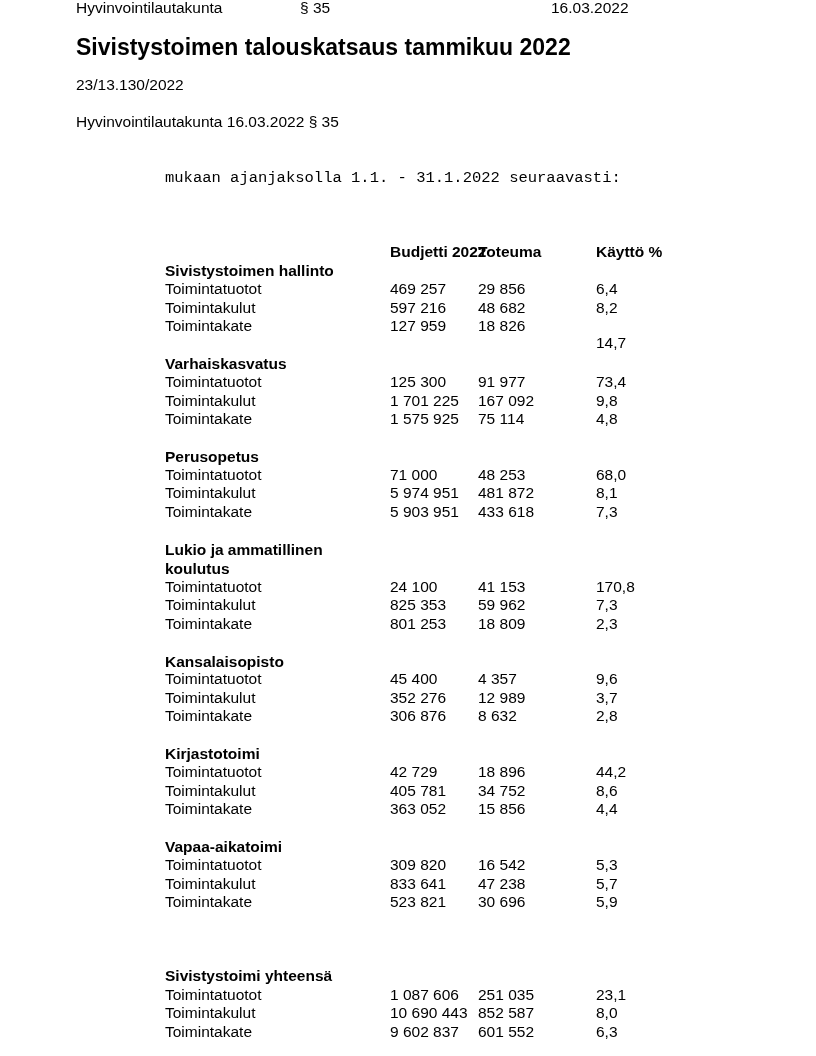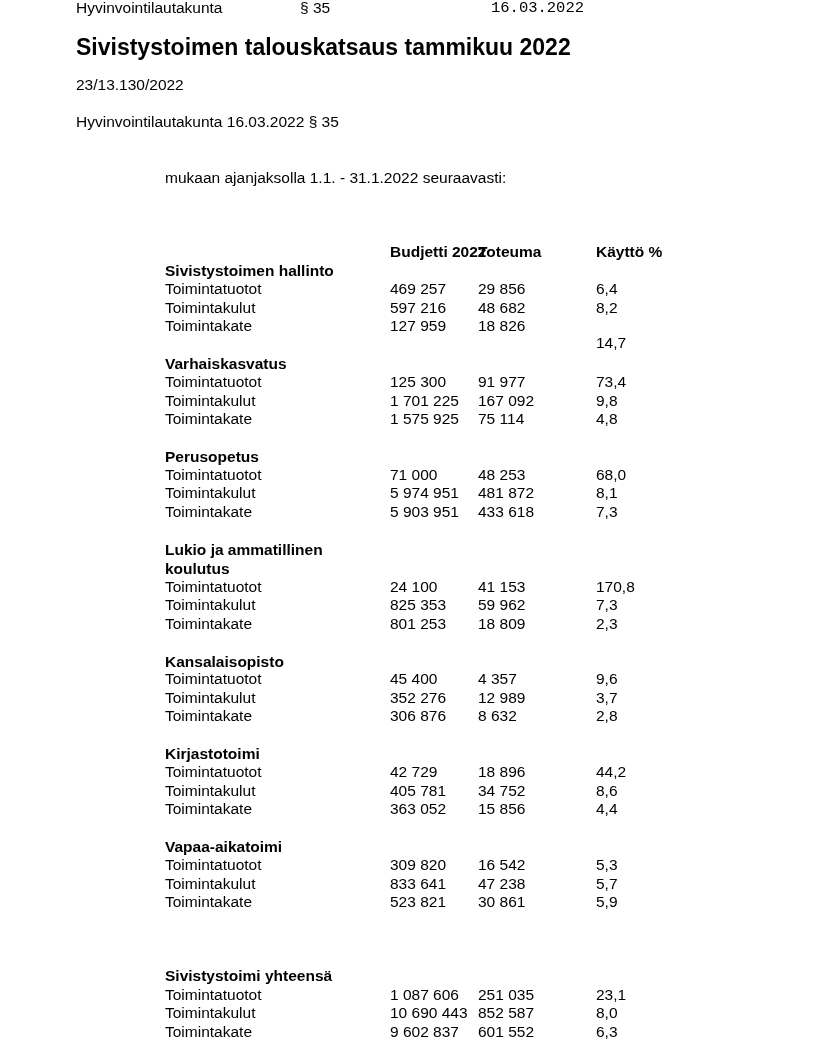--- a/index.html
+++ b/index.html
@@ -1,27 +1,27 @@
 <!DOCTYPE html>
 <html><head>
 <meta charset="utf-8">
 <style>
   html, body { margin:0; padding:0; background:#ffffff; }
   body { width:816px; height:1056px; position:relative; overflow:hidden;
          font-family:"Liberation Sans", sans-serif; color:#000; font-size:15.5px; }
   .abs { position:absolute; white-space:nowrap; line-height:18px; }
   .hdr-left { left:76px; top:-1px; }
   .hdr-mid { left:300px; top:-1px; }
-  .hdr-right { left:491px; top:-1px;font-family:Liberation Mono, monospace; }
+  .hdr-right { left:551px; top:-1px; }
   .title { left:76px; top:37px; font-weight:bold; font-size:23px; line-height:21px; }
   .ref { left:76px; top:76px; }
   .meeting { left:76px; top:113px; }
   .para { position:absolute; left:165px; top:169px; width:574px; line-height:18.3px; text-align:justify; }
   .para .ln { display:block; text-align-last:justify; }
-  .para .ln.last { text-align-last:left; }
+  .para .ln.last { text-align-last:left;font-family:Liberation Mono, monospace; }
   .c1 { left:165px; }
   .c2 { left:356px;margin-left:34px; }
   .c3 { left:478px; }
   .c4 { left:596px; }
   .bold { font-weight:bold; }
 </style>
 </head>
 <body>
 
 <div class="abs hdr-left">Hyvinvointilautakunta</div>
@@ -130,21 +130,21 @@
   <div class="abs c1" style="top:856px">Toimintatuotot</div>
   <div class="abs c2" style="top:856px">309 820</div>
   <div class="abs c3" style="top:856px">16 542</div>
   <div class="abs c4" style="top:856px">5,3</div>
   <div class="abs c1" style="top:875px">Toimintakulut</div>
   <div class="abs c2" style="top:875px">833 641</div>
   <div class="abs c3" style="top:875px">47 238</div>
   <div class="abs c4" style="top:875px">5,7</div>
   <div class="abs c1" style="top:893px">Toimintakate</div>
   <div class="abs c2" style="top:893px">523 821</div>
-  <div class="abs c3" style="top:893px">30 861</div>
+  <div class="abs c3" style="top:893px">30 696</div>
   <div class="abs c4" style="top:893px">5,9</div>
 
   <div class="abs c1 bold" style="top:967px">Sivistystoimi yhteensä</div>
   <div class="abs c1" style="top:986px">Toimintatuotot</div>
   <div class="abs c2" style="top:986px">1 087 606</div>
   <div class="abs c3" style="top:986px">251 035</div>
   <div class="abs c4" style="top:986px">23,1</div>
   <div class="abs c1" style="top:1004px">Toimintakulut</div>
   <div class="abs c2" style="top:1004px">10 690 443</div>
   <div class="abs c3" style="top:1004px">852 587</div>

